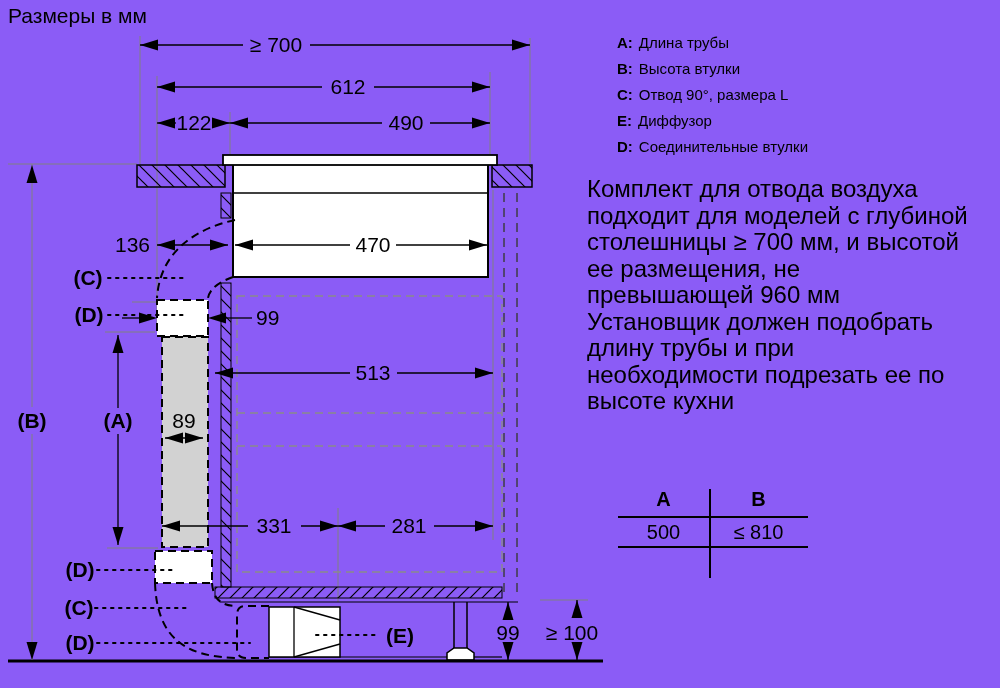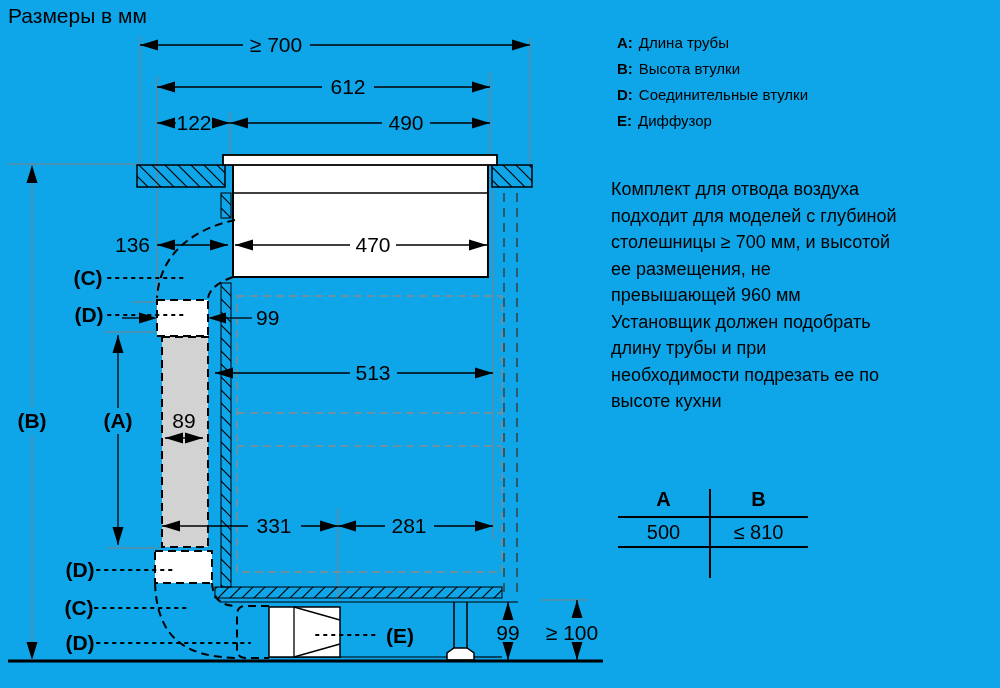--- a/index.html
+++ b/index.html
@@ -1,22 +1,22 @@
 <!DOCTYPE html>
 <html><head>
 <meta charset="utf-8">
 <style>
   html,body{margin:0;padding:0;background:#fff;}
-  .screen{position:relative;width:1000px;height:688px;background:#0ea5e9;overflow:hidden;
+  .screen{position:relative;width:1000px;height:688px;background:#8b5cf6;overflow:hidden;
           font-family:"Liberation Sans",sans-serif;color:#000;}
   .title{position:absolute;left:8px;top:4px;font-size:21px;}
   .legend{position:absolute;left:617px;top:30px;font-size:15px;line-height:26px;}
   .legend .row{white-space:nowrap;}
   .legend .key{font-weight:bold;margin-right:6px;}
-  .note{position:absolute;left:611px;top:176px;width:382px;font-size:18px;line-height:26.5px;
+  .note{position:absolute;left:587px;top:176px;width:382px;font-size:24px;line-height:26.5px;
         white-space:pre-line;}
   .tbl{position:absolute;left:618px;top:483px;width:190px;font-size:20px;}
   .tbl .trow{display:flex;align-items:center;height:28px;}
   .tbl .hrow{font-weight:bold;height:33px;}
   .tbl .ca{width:91px;text-align:center;}
   .tbl .cb{width:99px;text-align:center;}
   .tbl .rule{height:2px;background:#000;}
   .tbl .vdiv{position:absolute;left:91px;top:6px;width:2px;height:89px;background:#000;}
   svg text{font-family:"Liberation Sans",sans-serif;font-size:21px;fill:#000;}
   svg text.lbl{font-weight:bold;}
@@ -228,22 +228,23 @@
       <text class="lbl" x="79" y="615" text-anchor="middle">(C)</text>
       <text class="lbl" x="80" y="650" text-anchor="middle">(D)</text>
       <text class="lbl" x="400" y="643" text-anchor="middle">(E)</text>
     </g>
   </svg>
 
   
   <div class="legend">
     <div class="row"><span class="key">A:</span><span>Длина трубы</span></div>
     <div class="row"><span class="key">B:</span><span>Высота втулки</span></div>
+    <div class="row"><span class="key">C:</span><span>Отвод 90°, размера L</span></div>
+    <div class="row"><span class="key">E:</span><span>Диффузор</span></div>
     <div class="row"><span class="key">D:</span><span>Соединительные втулки</span></div>
-    <div class="row"><span class="key">E:</span><span>Диффузор</span></div>
   </div>
 
   <div class="note">Комплект для отвода воздуха
 подходит для моделей с глубиной
 столешницы ≥ 700 мм, и высотой
 ее размещения, не
 превышающей 960 мм
 Установщик должен подобрать
 длину трубы и при
 необходимости подрезать ее по

